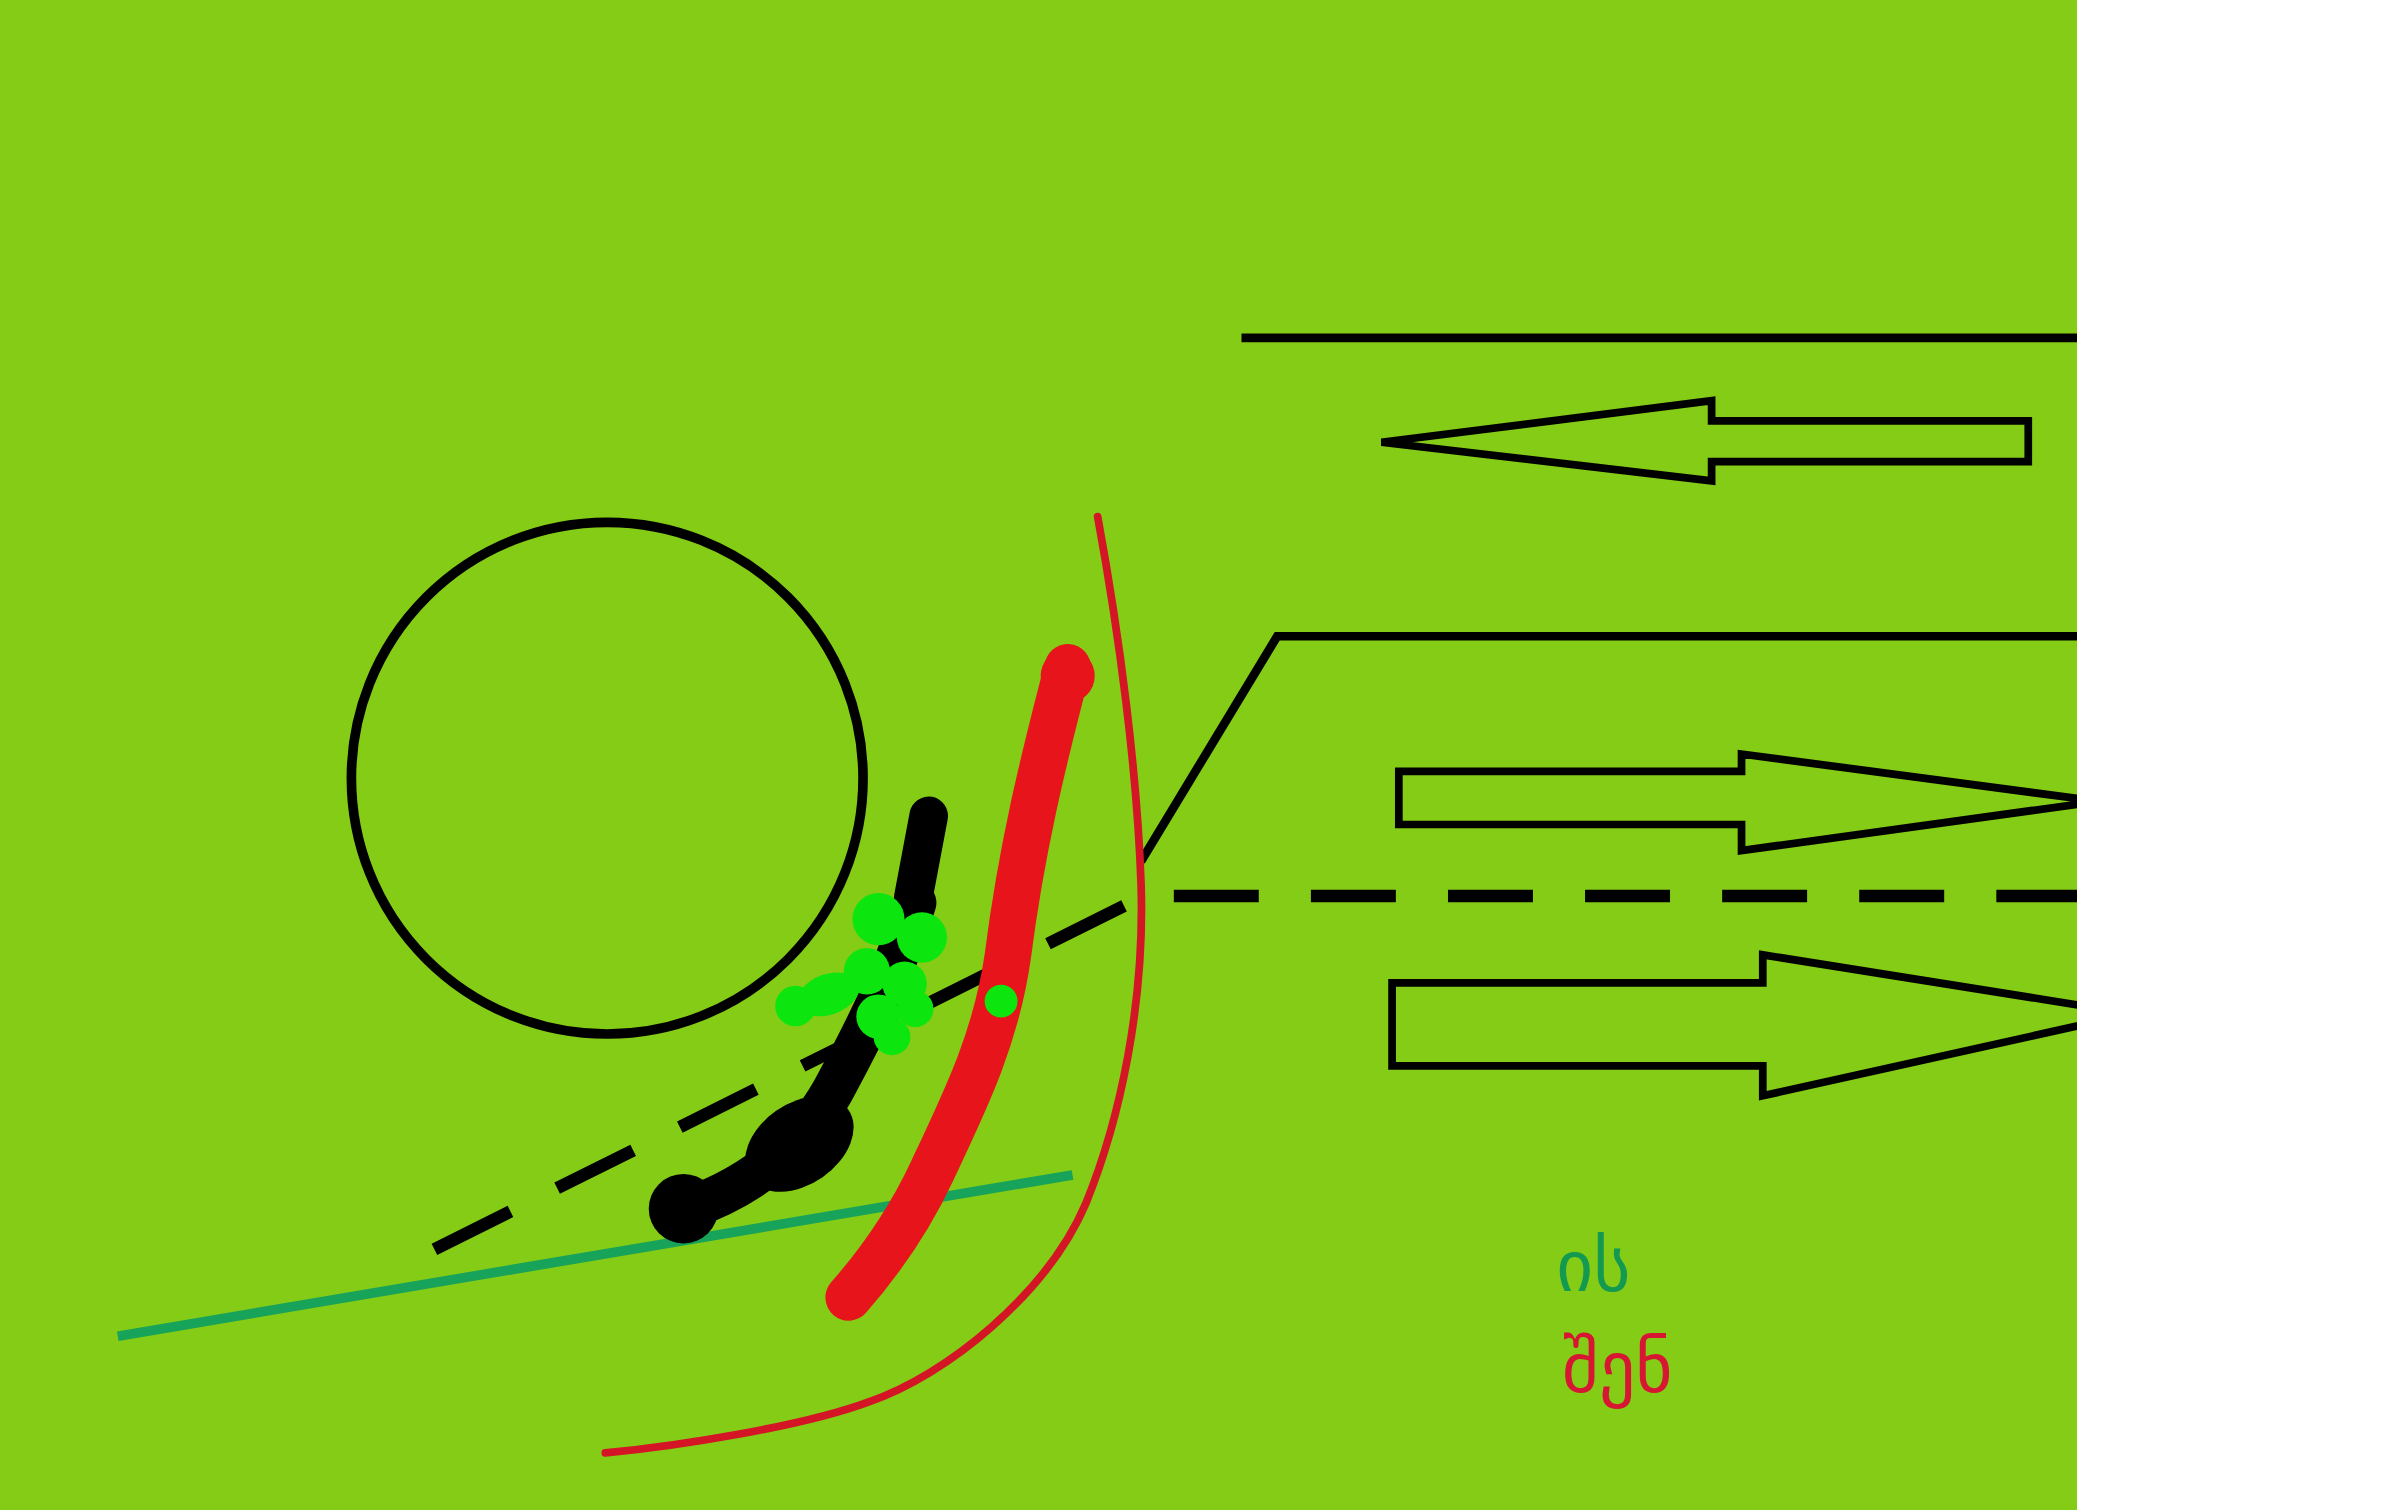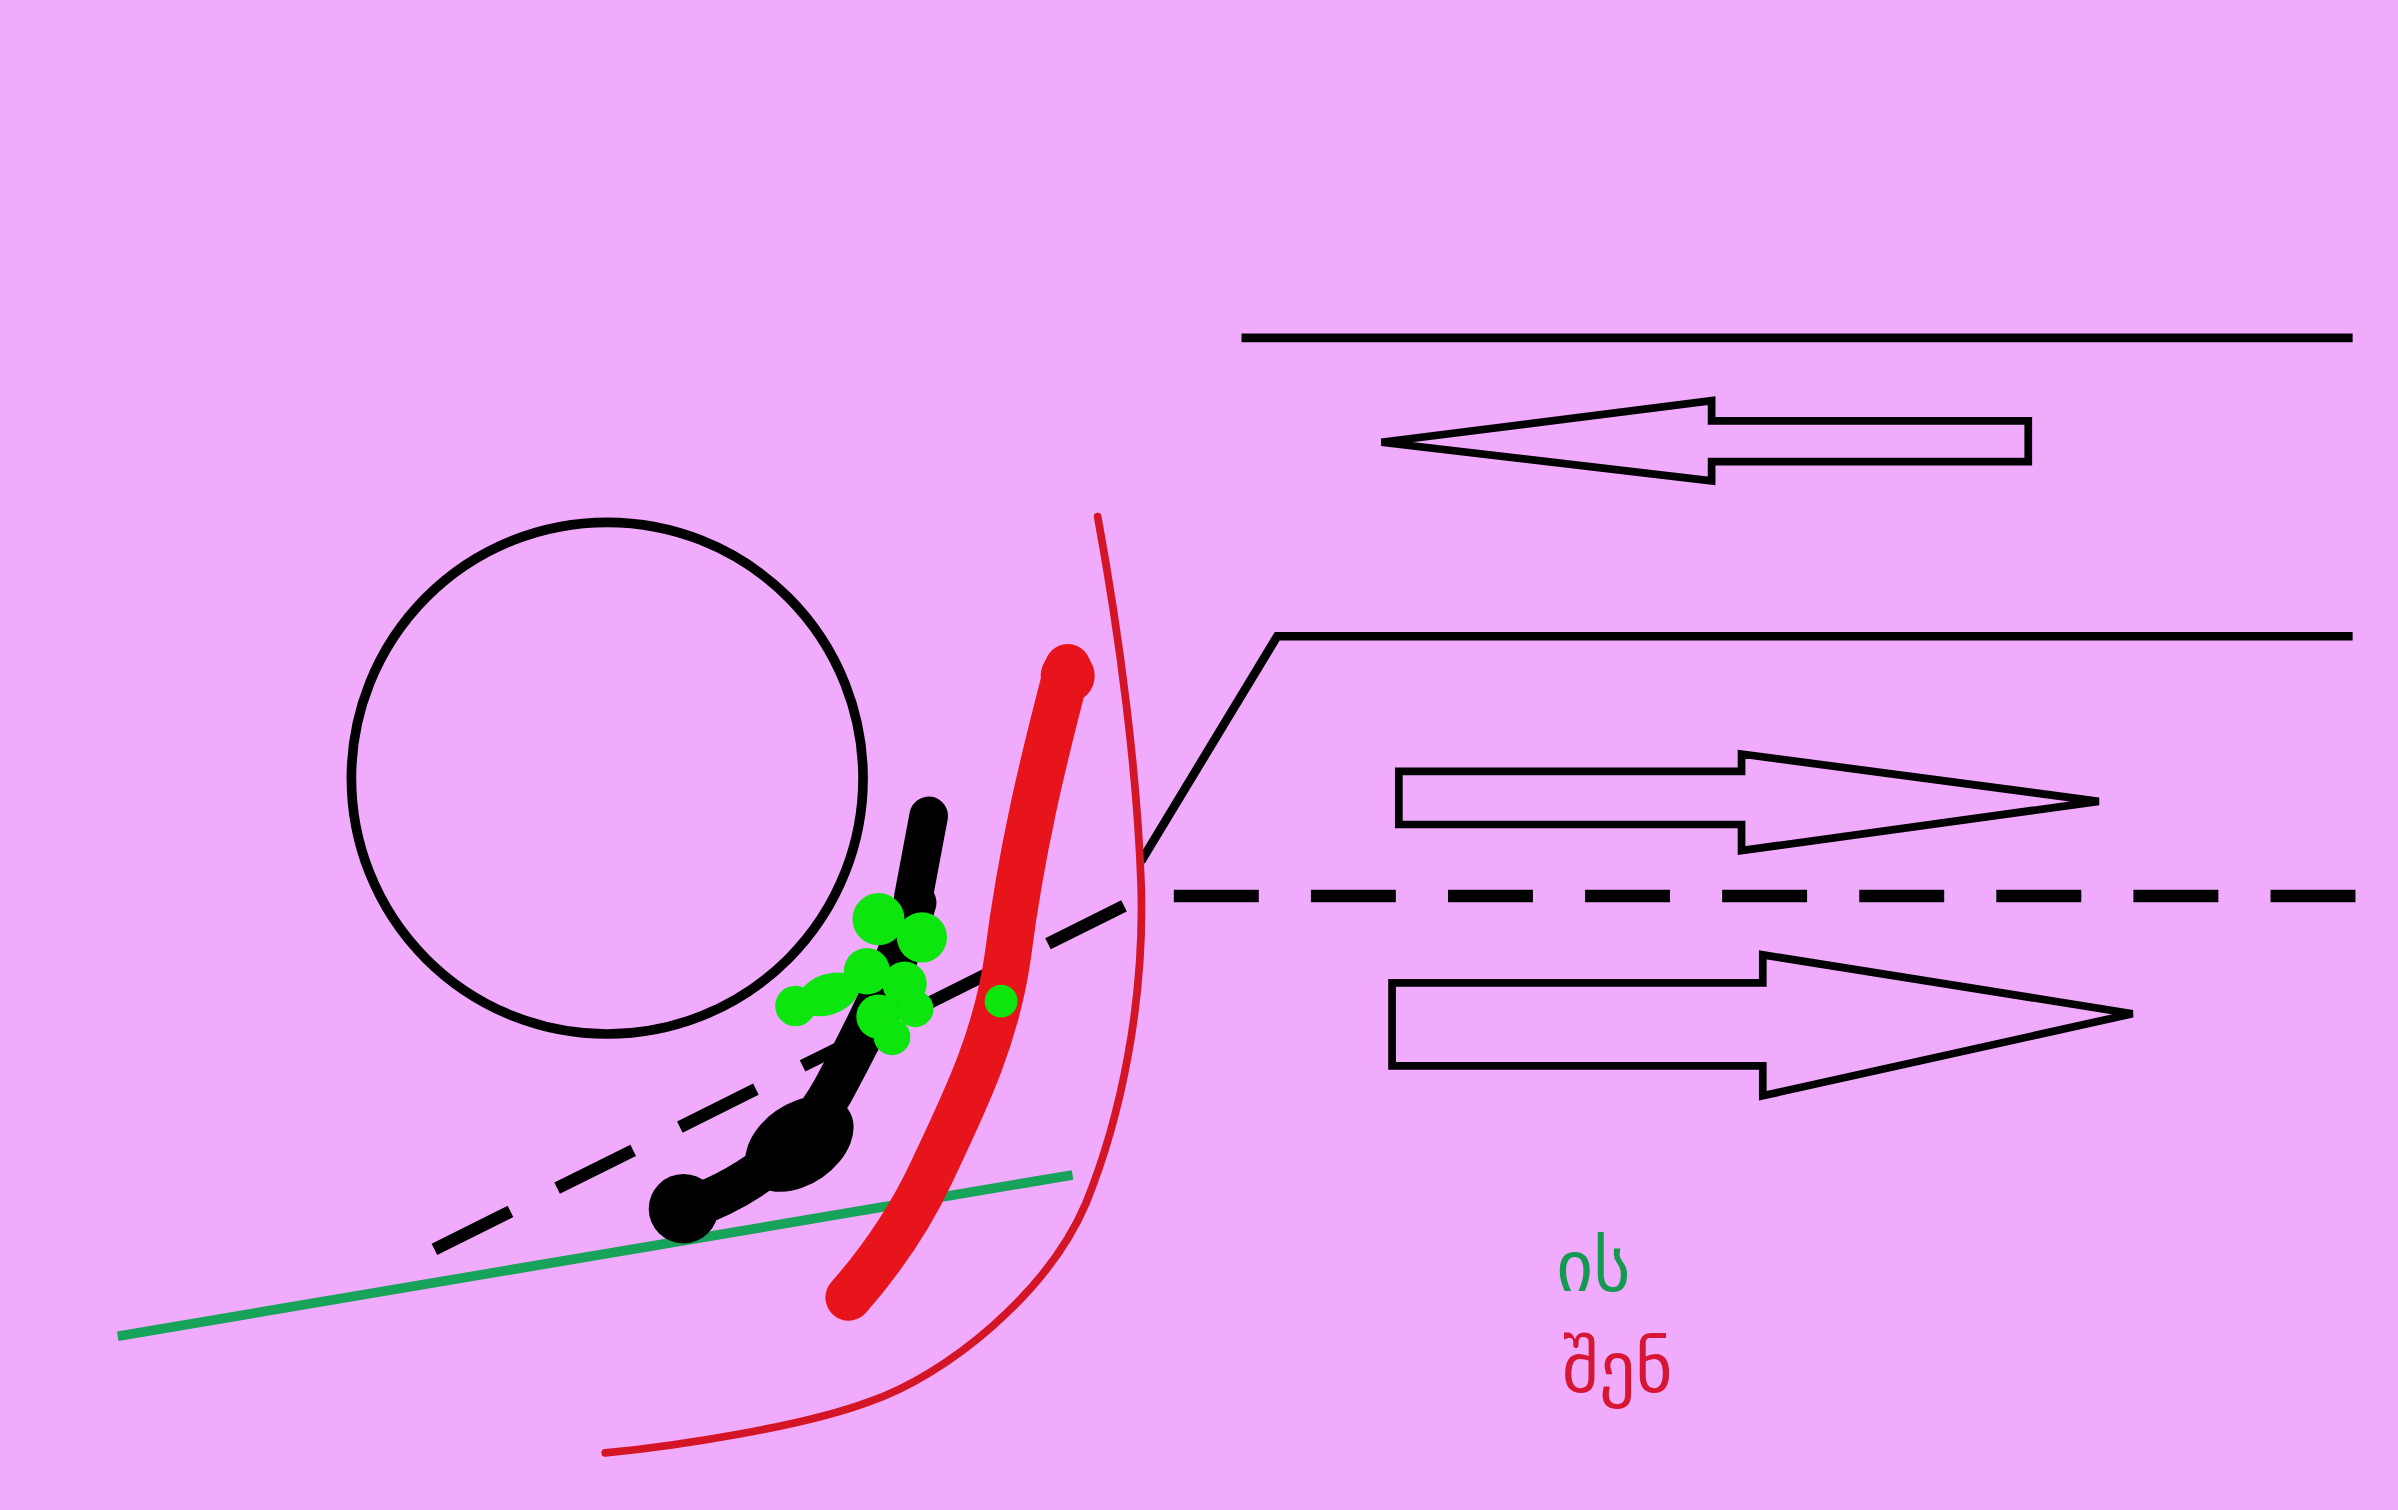--- a/index.html
+++ b/index.html
@@ -3,23 +3,23 @@
 <meta charset="utf-8">
 <style>
   html, body {
     margin: 0;
     padding: 0;
     background: #ffffff;
     font-family: "DejaVu Sans", sans-serif;
   }
   .stage {
     position: relative;
-    width: 2398px;
+    width: 2077px;
     height: 1510px;
-    background: #f0abfc;
+    background: #84cc16;
     overflow: hidden;
   }
   svg { display: block; }
   text.legend {
     font-family: "DejaVu Sans", sans-serif;
     font-size: 74px;
   }
 </style>
 </head>
 <body>

